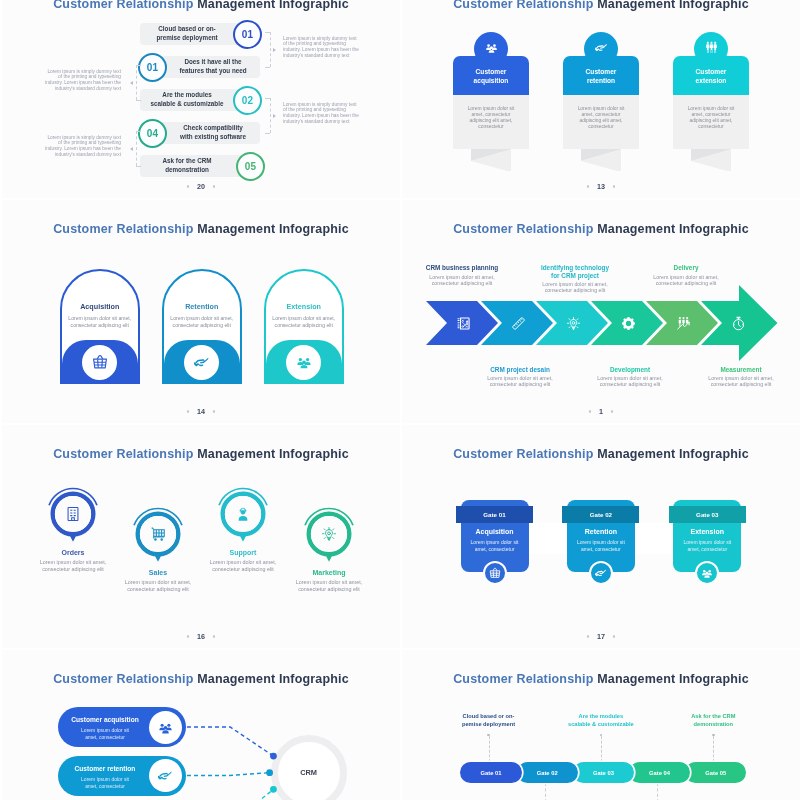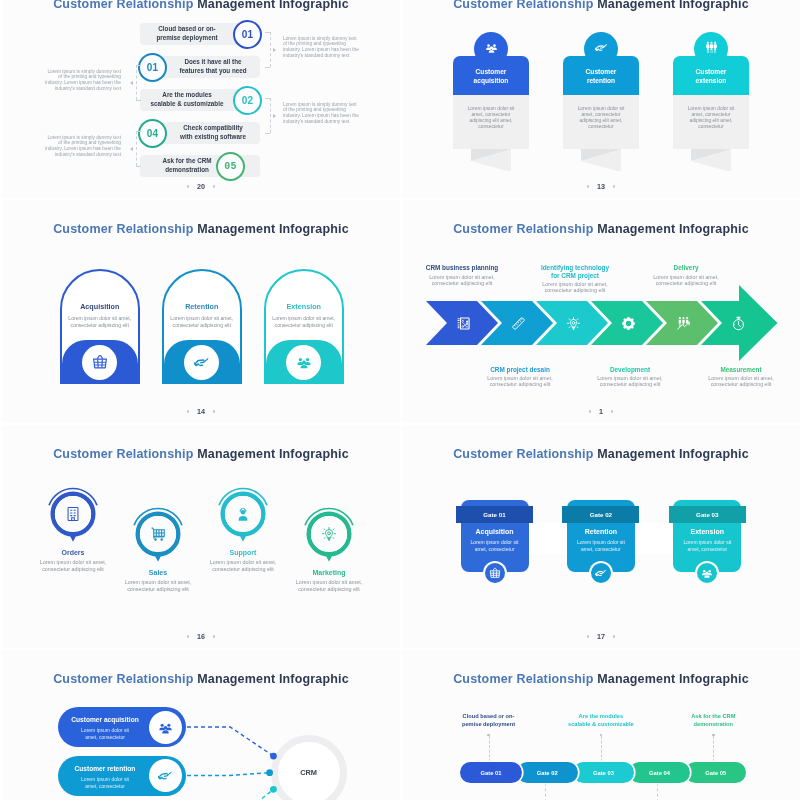--- a/index.html
+++ b/index.html
@@ -125,21 +125,21 @@
           <span>with existing software</span>
         </div>
         <div class="cir" style="border: 2.6px solid rgb(35, 171, 140); color: rgb(35, 171, 140); top: -3.5px; left: -2px;">04</div>
       </div>
       <div class="row" style="left: 138px; top: 180px; width: 120px; height: 22px;">
         <div class="bx"></div>
         <div class="lbl" style="left: -13px;">
           <span>Ask for the CRM</span>
           <span>demonstration</span>
         </div>
-        <div class="cir" style="border: 2.6px solid rgb(69, 180, 113); color: rgb(69, 180, 113); top: -3.5px; left: 76px; font-family: Liberation Mono, monospace;">05</div>
+        <div class="cir" style="border: 2.6px solid rgb(69, 180, 113); color: rgb(69, 180, 113); top: -3.5px; left: 96px;">05</div>
       </div>
       <div class="dl" style="left: 268px; top: 57px; height: 35px;"></div>
       <div class="dt" style="left: 263px; top: 57px; width: 5px;"></div>
       <div class="dt" style="left: 263px; top: 92px; width: 5px;"></div>
       <div class="ar" style="top: 72.5px; left: 271px; border-left: 3px solid rgb(185, 191, 201);"></div>
       <div class="note" style="left: 281px; text-align: left; top: 60.5px;">
         <div>Lorem ipsum is simply dummy text</div>
         <div>of the printing and typesetting</div>
         <div>industry. Lorem ipsum has been the</div>
         <div>industry's standard dummy text</div>

